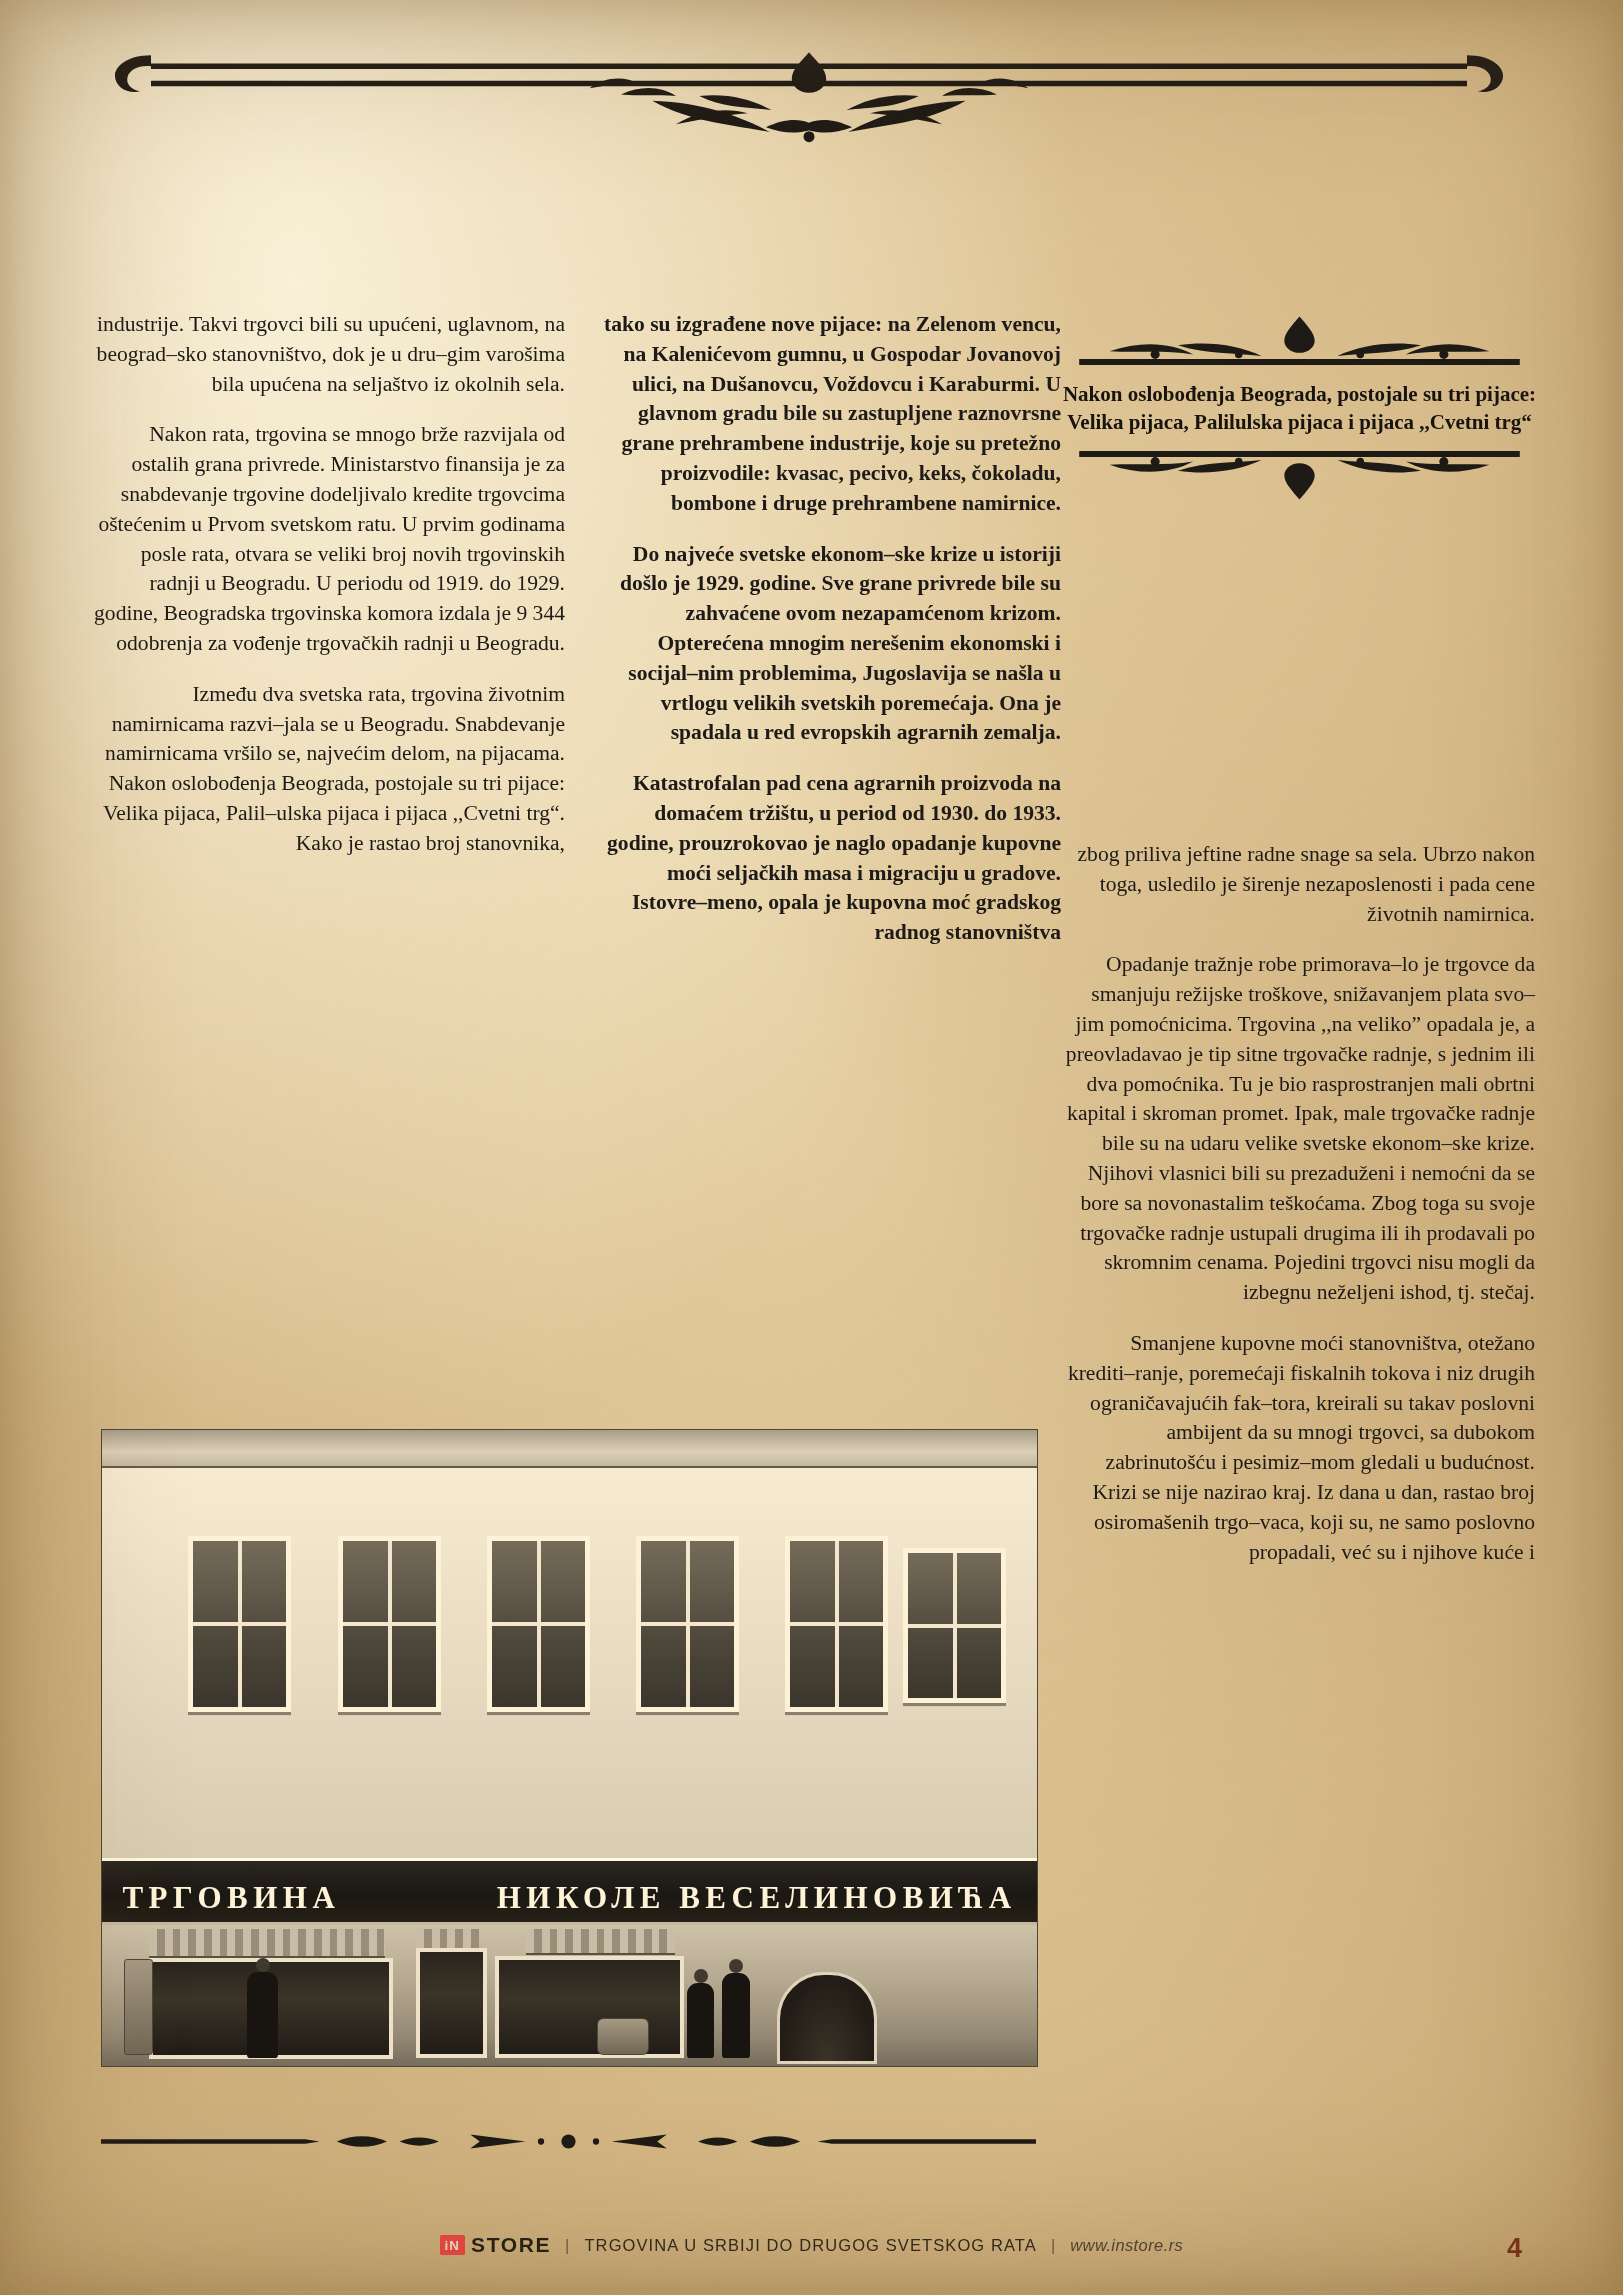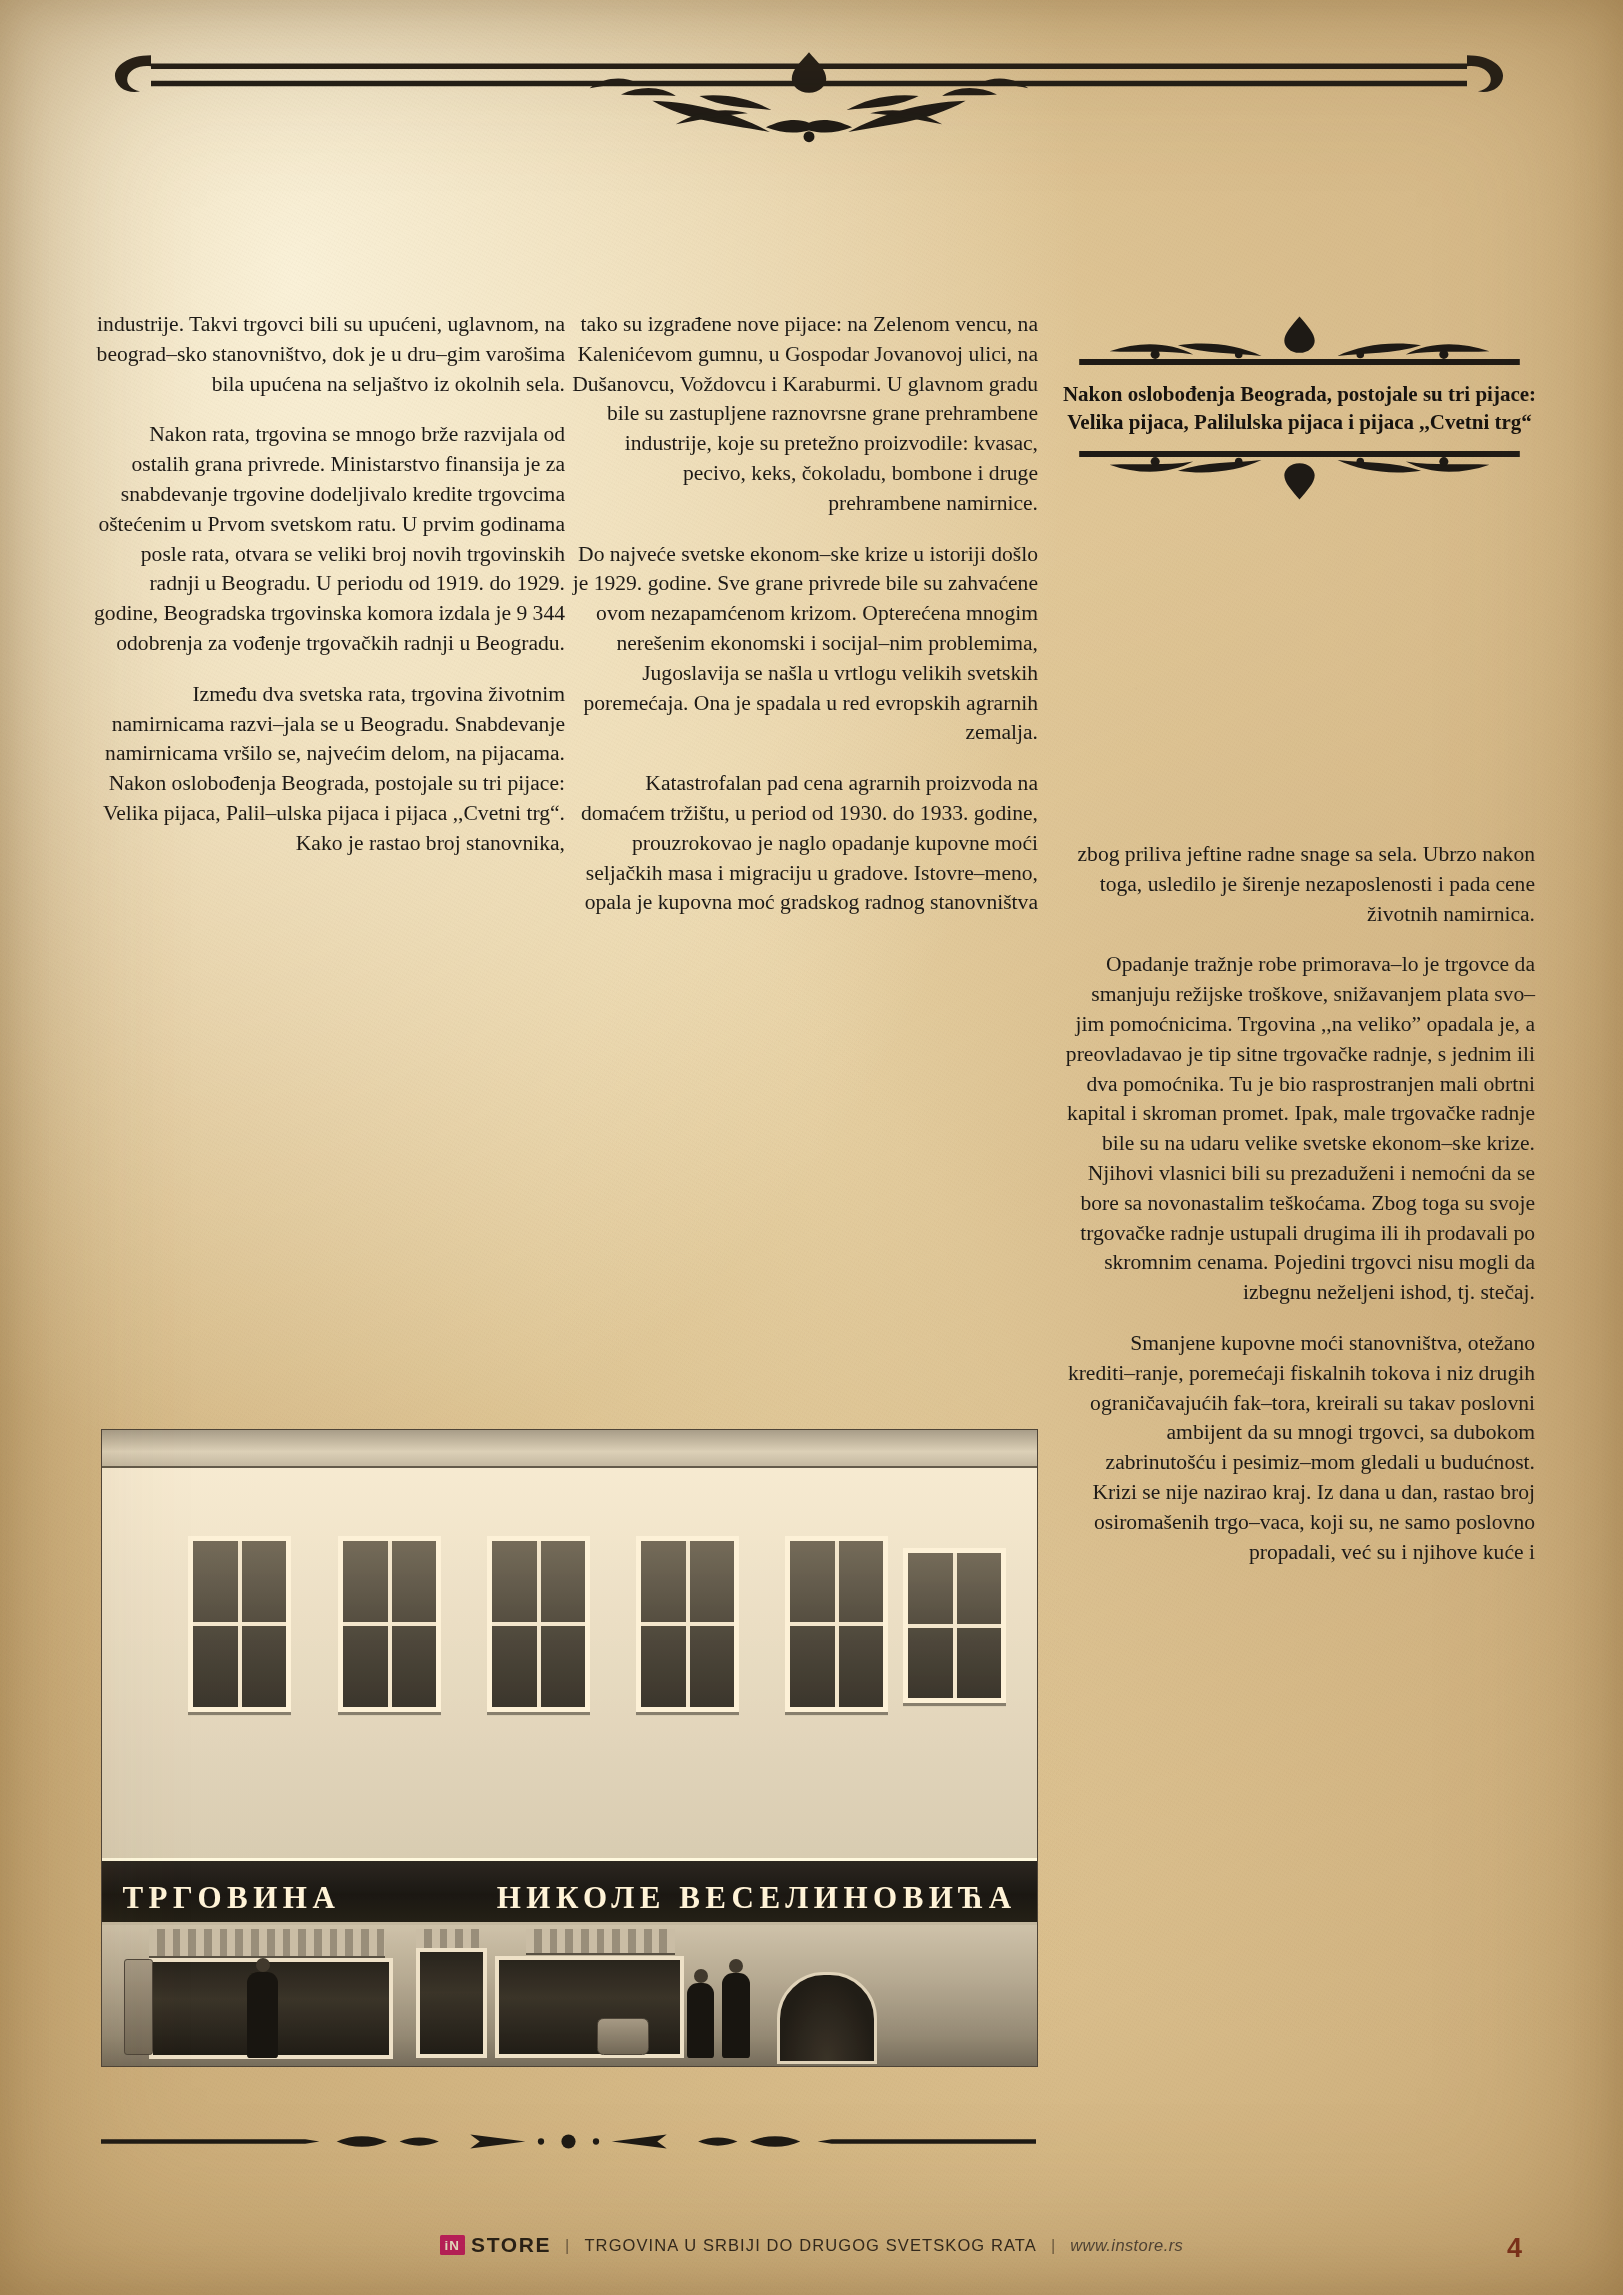--- a/index.html
+++ b/index.html
@@ -59,21 +59,21 @@
   .col {
     position: absolute;
     font-size: 21.6px;
     line-height: 1.38;
     color: #1d1a17;
     text-align: right;
   }
   .col p { margin: 0 0 21px 0; }
 
   #col1 { left: 94px;  top: 310px;  width: 471px; }
-  #col2 { left: 567px;  top: 310px;  width: 471px; }
+  #col2 { left: 590px;  top: 310px;  width: 471px; font-weight: bold; }
   #col3 { left: 1064px; top: 840px; width: 471px; }
 
   
   .pull-quote-wrap {
     position: absolute;
     left: 1052px;
     top: 314px;
     width: 495px;
     text-align: center;
   }
@@ -211,21 +211,21 @@
     gap: 14px;
     font-family: "Liberation Sans", sans-serif;
     font-size: 16.5px;
     color: #2a231b;
     letter-spacing: 1.1px;
   }
   .logo-box {
     display:inline-flex; align-items:center; gap:6.3px;
   }
   .logo-mark {
-    background:#be185d; color:#f0e6cd;
+    background:#ef4444; color:#f0e6cd;
     font-size:13.4px; font-weight:bold; padding:2.4px 4.7px; border-radius:1.6px;
     font-family:"Liberation Sans", sans-serif;
   }
   .logo-word { font-weight: bold; font-size: 21px; letter-spacing: 1.6px; color:#1f1a14;}
   .sep { color:#6b5b44; }
   .footer-site { color:#4a4035; letter-spacing:0.4px;font-style:italic;}
   .page-num {
     position:absolute; right: 101px; bottom: 31px;
     font-family:"Liberation Sans", sans-serif;
     font-weight:bold; font-size: 27px; color:#7b2b18;

